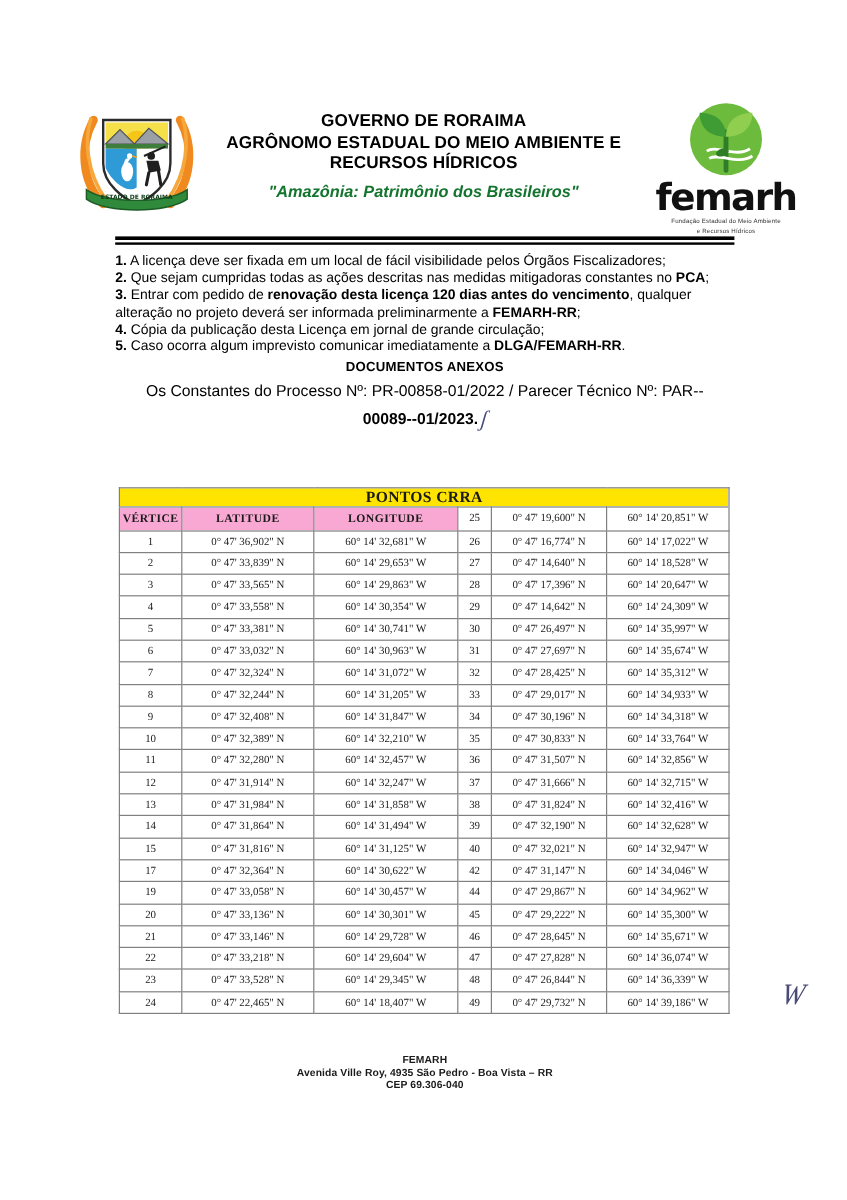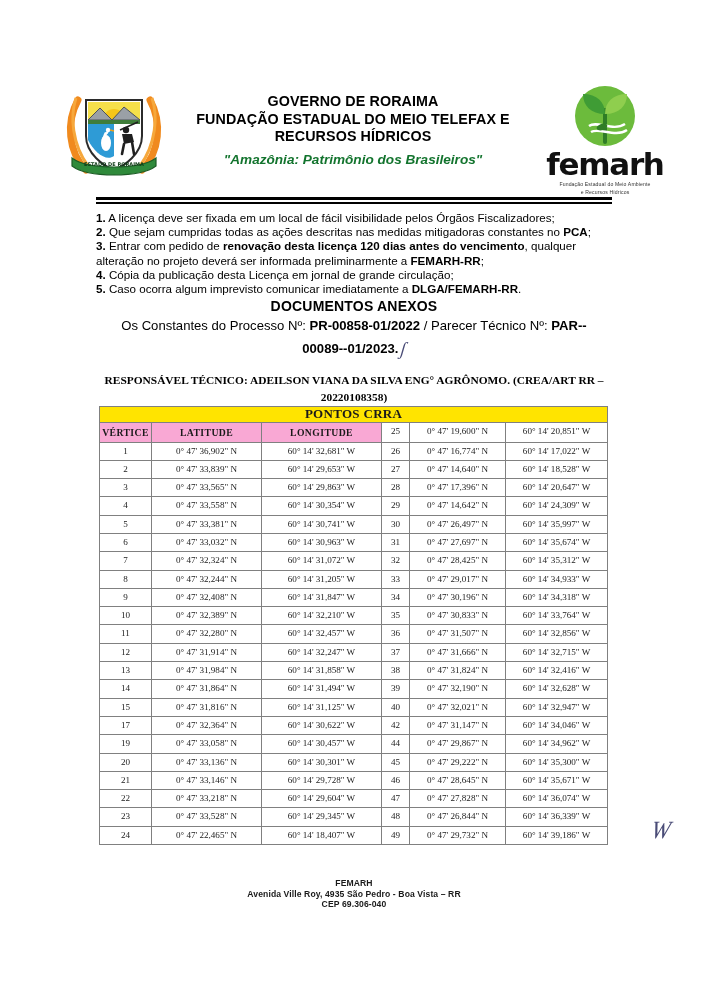--- a/index.html
+++ b/index.html
@@ -114,32 +114,32 @@
   }
   .cond-item {
     font-size: 11.6px;
     line-height: 14.2px;
     text-align: left;
   }
   .cond-item b { font-weight: bold; }
 
   .anexos-title {
     text-align: center;
-    font-size: 14px;
+    font-size: 11px;
     font-weight: bold;
     letter-spacing: 0.2px;
     line-height: 18px;
     margin-top: 1px;
   }
   .anexos-body {
     text-align: center;
     font-size: 13.1px;
     line-height: 21px;
   }
-  .anexos-body b { font-weight: bold; }
+  .anexos-body b { font-weight: normal; }
   .anexos-line2 {
     text-align: center;
     font-size: 13.1px;
     font-weight: bold;
     line-height: 21px;
     margin-top: 2px;
     position: relative;
   }
   .hand-mark {
     font-family: "Liberation Serif", serif;
@@ -277,21 +277,21 @@
         <path d="M62 58 L60 68 M70 56 L72 68" stroke="#1f1f1f" stroke-width="2.6" stroke-linecap="round"></path>
         <path d="M58 44 L76 36" stroke="#1f1f1f" stroke-width="1.6"></path>
 
         <path d="M10 72 C26 84, 78 84, 94 72 L94 80 C78 92, 26 92, 10 80 Z" fill="#2f8a3b" stroke="#1d5c26" stroke-width="1.2"></path>
         <text x="52" y="80" font-family="DejaVu Sans, sans-serif" font-size="5" fill="#0d3b15" text-anchor="middle" font-weight="bold">ESTADO DE RORAIMA</text>
       </svg>
     </div>
 
     <div class="header-text">
       <div class="line">GOVERNO DE RORAIMA</div>
-      <div class="line">FUNDAÇÃO ESTADUAL DO MEIO TELEFAX E</div>
+      <div class="line">AGRÔNOMO ESTADUAL DO MEIO AMBIENTE E</div>
       <div class="line">RECURSOS HÍDRICOS</div>
       <div class="slogan">"Amazônia: Patrimônio dos Brasileiros"</div>
     </div>
 
     <div class="femarh-wrap">
       <svg width="72" height="64" viewBox="0 0 72 64">
         <circle cx="36" cy="32" r="30" fill="#6cbb3c"></circle>
         <path d="M36 58 L36 26" stroke="#2f7d26" stroke-width="4" stroke-linecap="round"></path>
         <path d="M36 30 C22 30, 14 22, 14 10 C28 10, 36 18, 36 30 Z" fill="#3f9c35"></path>
         <path d="M36 30 C50 30, 58 22, 58 10 C44 10, 36 18, 36 30 Z" fill="#8fce4e"></path>
@@ -336,24 +336,20 @@
 
     <div class="anexos-body">
       <span>Os Constantes do Processo Nº: </span><b>PR-00858-01/2022</b><span> / Parecer Técnico Nº: </span><b>PAR--</b>
     </div>
 
     <div class="anexos-line2">
       <span>00089--01/2023.</span><span class="hand-mark">ʃ</span>
     </div>
   </div>
 
-  <div class="responsavel">
-    <div>RESPONSÁVEL TÉCNICO: ADEILSON VIANA DA SILVA ENG° AGRÔNOMO. (CREA/ART RR –</div>
-    <div>20220108358)</div>
-  </div>
 
   <div class="tbl-wrap">
     <table class="pontos">
       <colgroup>
         <col class="c-v">
           <col class="c-la">
           <col class="c-lo">
         <col class="c-v2">
           <col class="c-la2">
           <col class="c-lo2">

